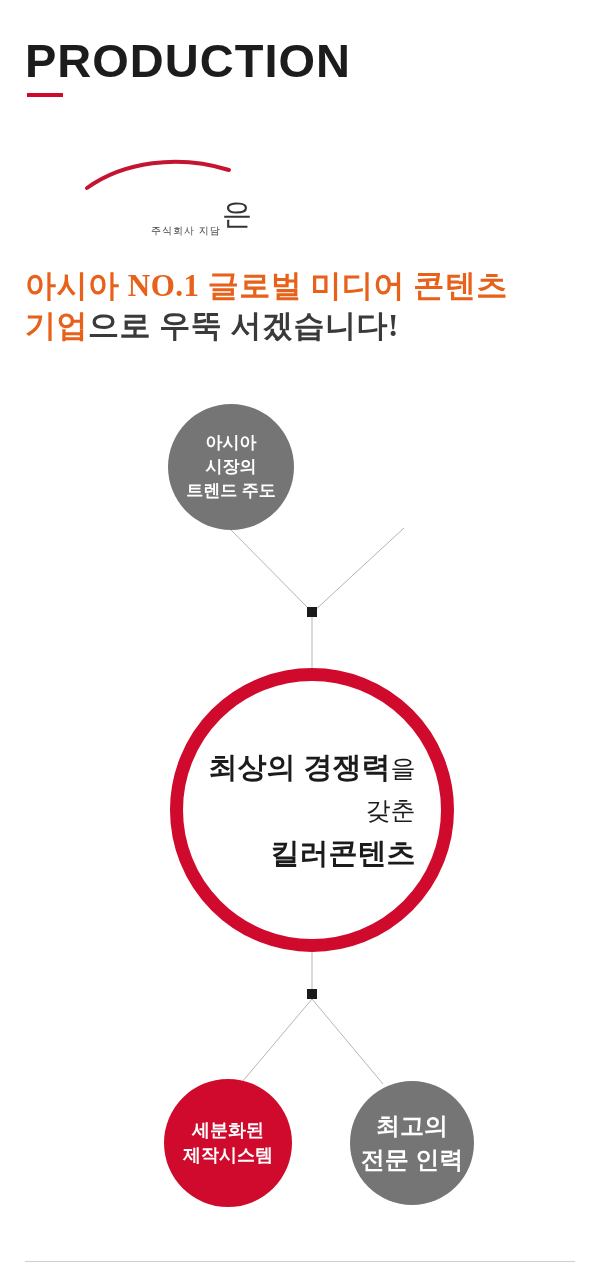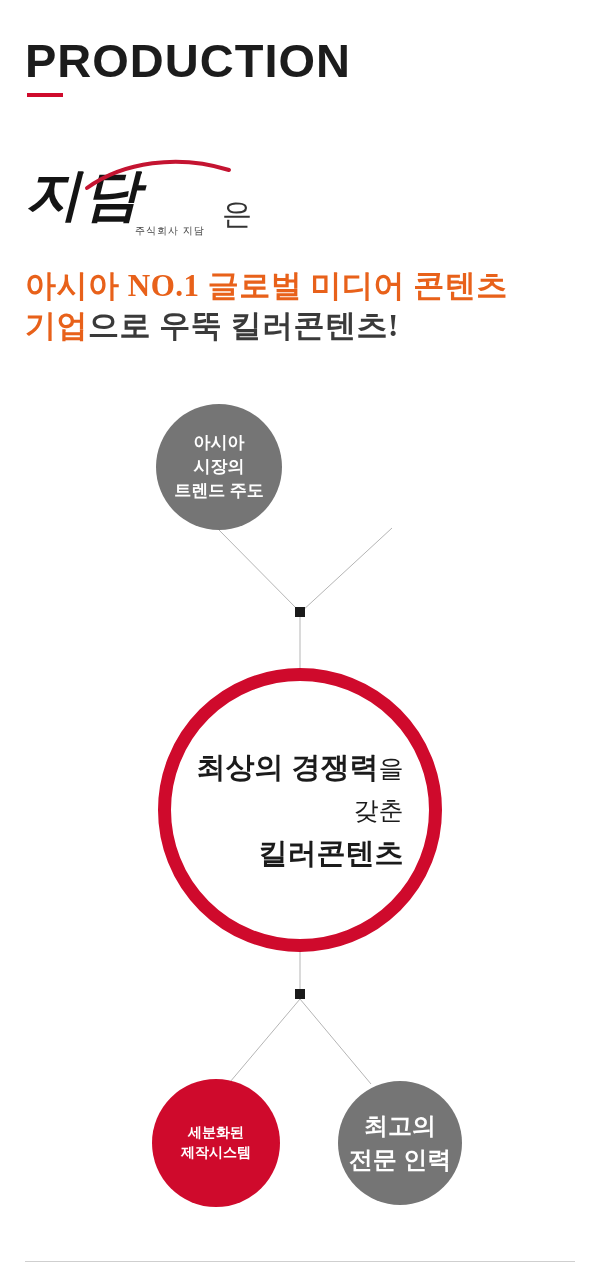--- a/index.html
+++ b/index.html
@@ -9,75 +9,74 @@
 
   .title { position:absolute; left:25px; top:33px; font-size:47px; font-weight:700;
            letter-spacing:1px; color:#1c1c1c; }
   .title-underline { position:absolute; left:27px; top:93px; width:36px; height:4px;
            background:var(--red,#cf0a2c); }
 
   .logo { position:absolute; left:25px; top:156px; width:195px; height:88px; }
   .logo-text { position:absolute; left:0; top:2px; font-family:"DejaVu Serif", serif;
            font-style:italic; font-weight:700; font-size:56px; color:#141414; letter-spacing:3px; }
   .logo-swoosh { position:absolute; left:58px; top:-4px; }
-  .logo-caption { position:absolute; left:110px; bottom:6px; font-size:10px; color:#444;
+  .logo-caption { position:absolute; left:126px; bottom:6px; font-size:10px; color:#444;
            letter-spacing:1px; white-space:nowrap; }
   .brand-suffix { position:absolute; left:222px; top:194px; font-size:30px; color:#333;
            font-family:"Liberation Serif", serif; }
 
   .headline1 { position:absolute; left:25px; top:265px; font-size:31px; font-weight:700;
            font-family:"Liberation Serif", serif; color:var(--orange,#e8611a); letter-spacing:.5px;
            white-space:nowrap; }
   .headline2 { position:absolute; left:25px; top:305px; font-size:31px; font-weight:600;
            font-family:"Liberation Serif", serif; color:#3a3a3a; letter-spacing:.5px;
            white-space:nowrap; }
   .headline2 .accent { color:var(--orange,#e8611a); }
 
-  .diagram { position:absolute; left:4px; top:400px; width:497px; height:812px; }
+  .diagram { position:absolute; left:16px; top:400px; width:497px; height:812px; }
   .connectors { position:absolute; left:0; top:0; width:600px; height:812px; }
 
   .circle { position:absolute; border-radius:50%; display:flex; align-items:center;
             justify-content:center; text-align:center; color:#fff; font-weight:700;
             white-space:pre-line; }
   .circle.gray { background:var(--gray,#757575); }
   .circle.red  { background:var(--red,#cf0a2c); }
   .c-tl { left:152px; top:4px;   width:126px; height:126px; font-size:17px; line-height:1.4; }
   .c-tr { left:332px; top:12px;  width:116px; height:116px; font-size:18px; line-height:1.4; }
-  .c-bl { left:148px; top:679px; width:128px; height:128px; font-size:14px; line-height:1.4; }
+  .c-bl { left:148px; top:679px; width:128px; height:128px; font-size:18px; line-height:1.4; }
   .c-br { left:334px; top:681px; width:124px; height:124px; font-size:24px; line-height:1.4; }
 
   .big-circle { position:absolute; left:154px; top:268px; width:284px; height:284px;
             border-radius:50%; border:13px solid var(--red,#cf0a2c); background:#fff;
             display:flex; align-items:center; justify-content:center; }
   .big-text { text-align:right; color:#1b1b1b; font-size:25px; line-height:1.6; }
   .big-text .b { font-weight:700; font-size:29px; }
 
   .bottom-divider { position:absolute; left:25px; top:1261px; width:550px; height:1px;
             background:#cfcfcf; }
 </style>
 </head>
 <body>
 
 <div class="page">
 
   <h1 class="title">PRODUCTION</h1>
   <div class="title-underline"></div>
 
   <div class="logo">
-    <span class="logo-text">지담</span>
     <svg class="logo-swoosh" width="150" height="46" viewBox="0 0 150 46">
       <path d="M4,36 C40,10 95,2 146,18" fill="none" stroke="#c41431" stroke-width="4" stroke-linecap="round"></path>
     </svg>
     <span class="logo-caption">주식회사 지담</span>
   </div>
   <span class="brand-suffix">은</span>
 
   <div class="headline1">아시아 NO.1 글로벌 미디어 콘텐츠</div>
   <div class="headline2">
-    <span class="accent">기업</span><span>으로 우뚝 킬러콘텐츠!</span>
+    <span class="accent">기업</span><span>으로 우뚝 서겠습니다!</span>
   </div>
 
   <div class="diagram">
 
     <svg class="connectors" viewBox="0 0 600 812">
       <line x1="215" y1="130" x2="296" y2="212" stroke="#b5b5b5" stroke-width="1"></line>
       <line x1="388" y1="128" x2="297" y2="212" stroke="#b5b5b5" stroke-width="1"></line>
       <line x1="296" y1="217" x2="296" y2="268" stroke="#b5b5b5" stroke-width="1"></line>
       <line x1="296" y1="552" x2="296" y2="594" stroke="#b5b5b5" stroke-width="1"></line>
       <line x1="296" y1="599" x2="226" y2="682" stroke="#b5b5b5" stroke-width="1"></line>

